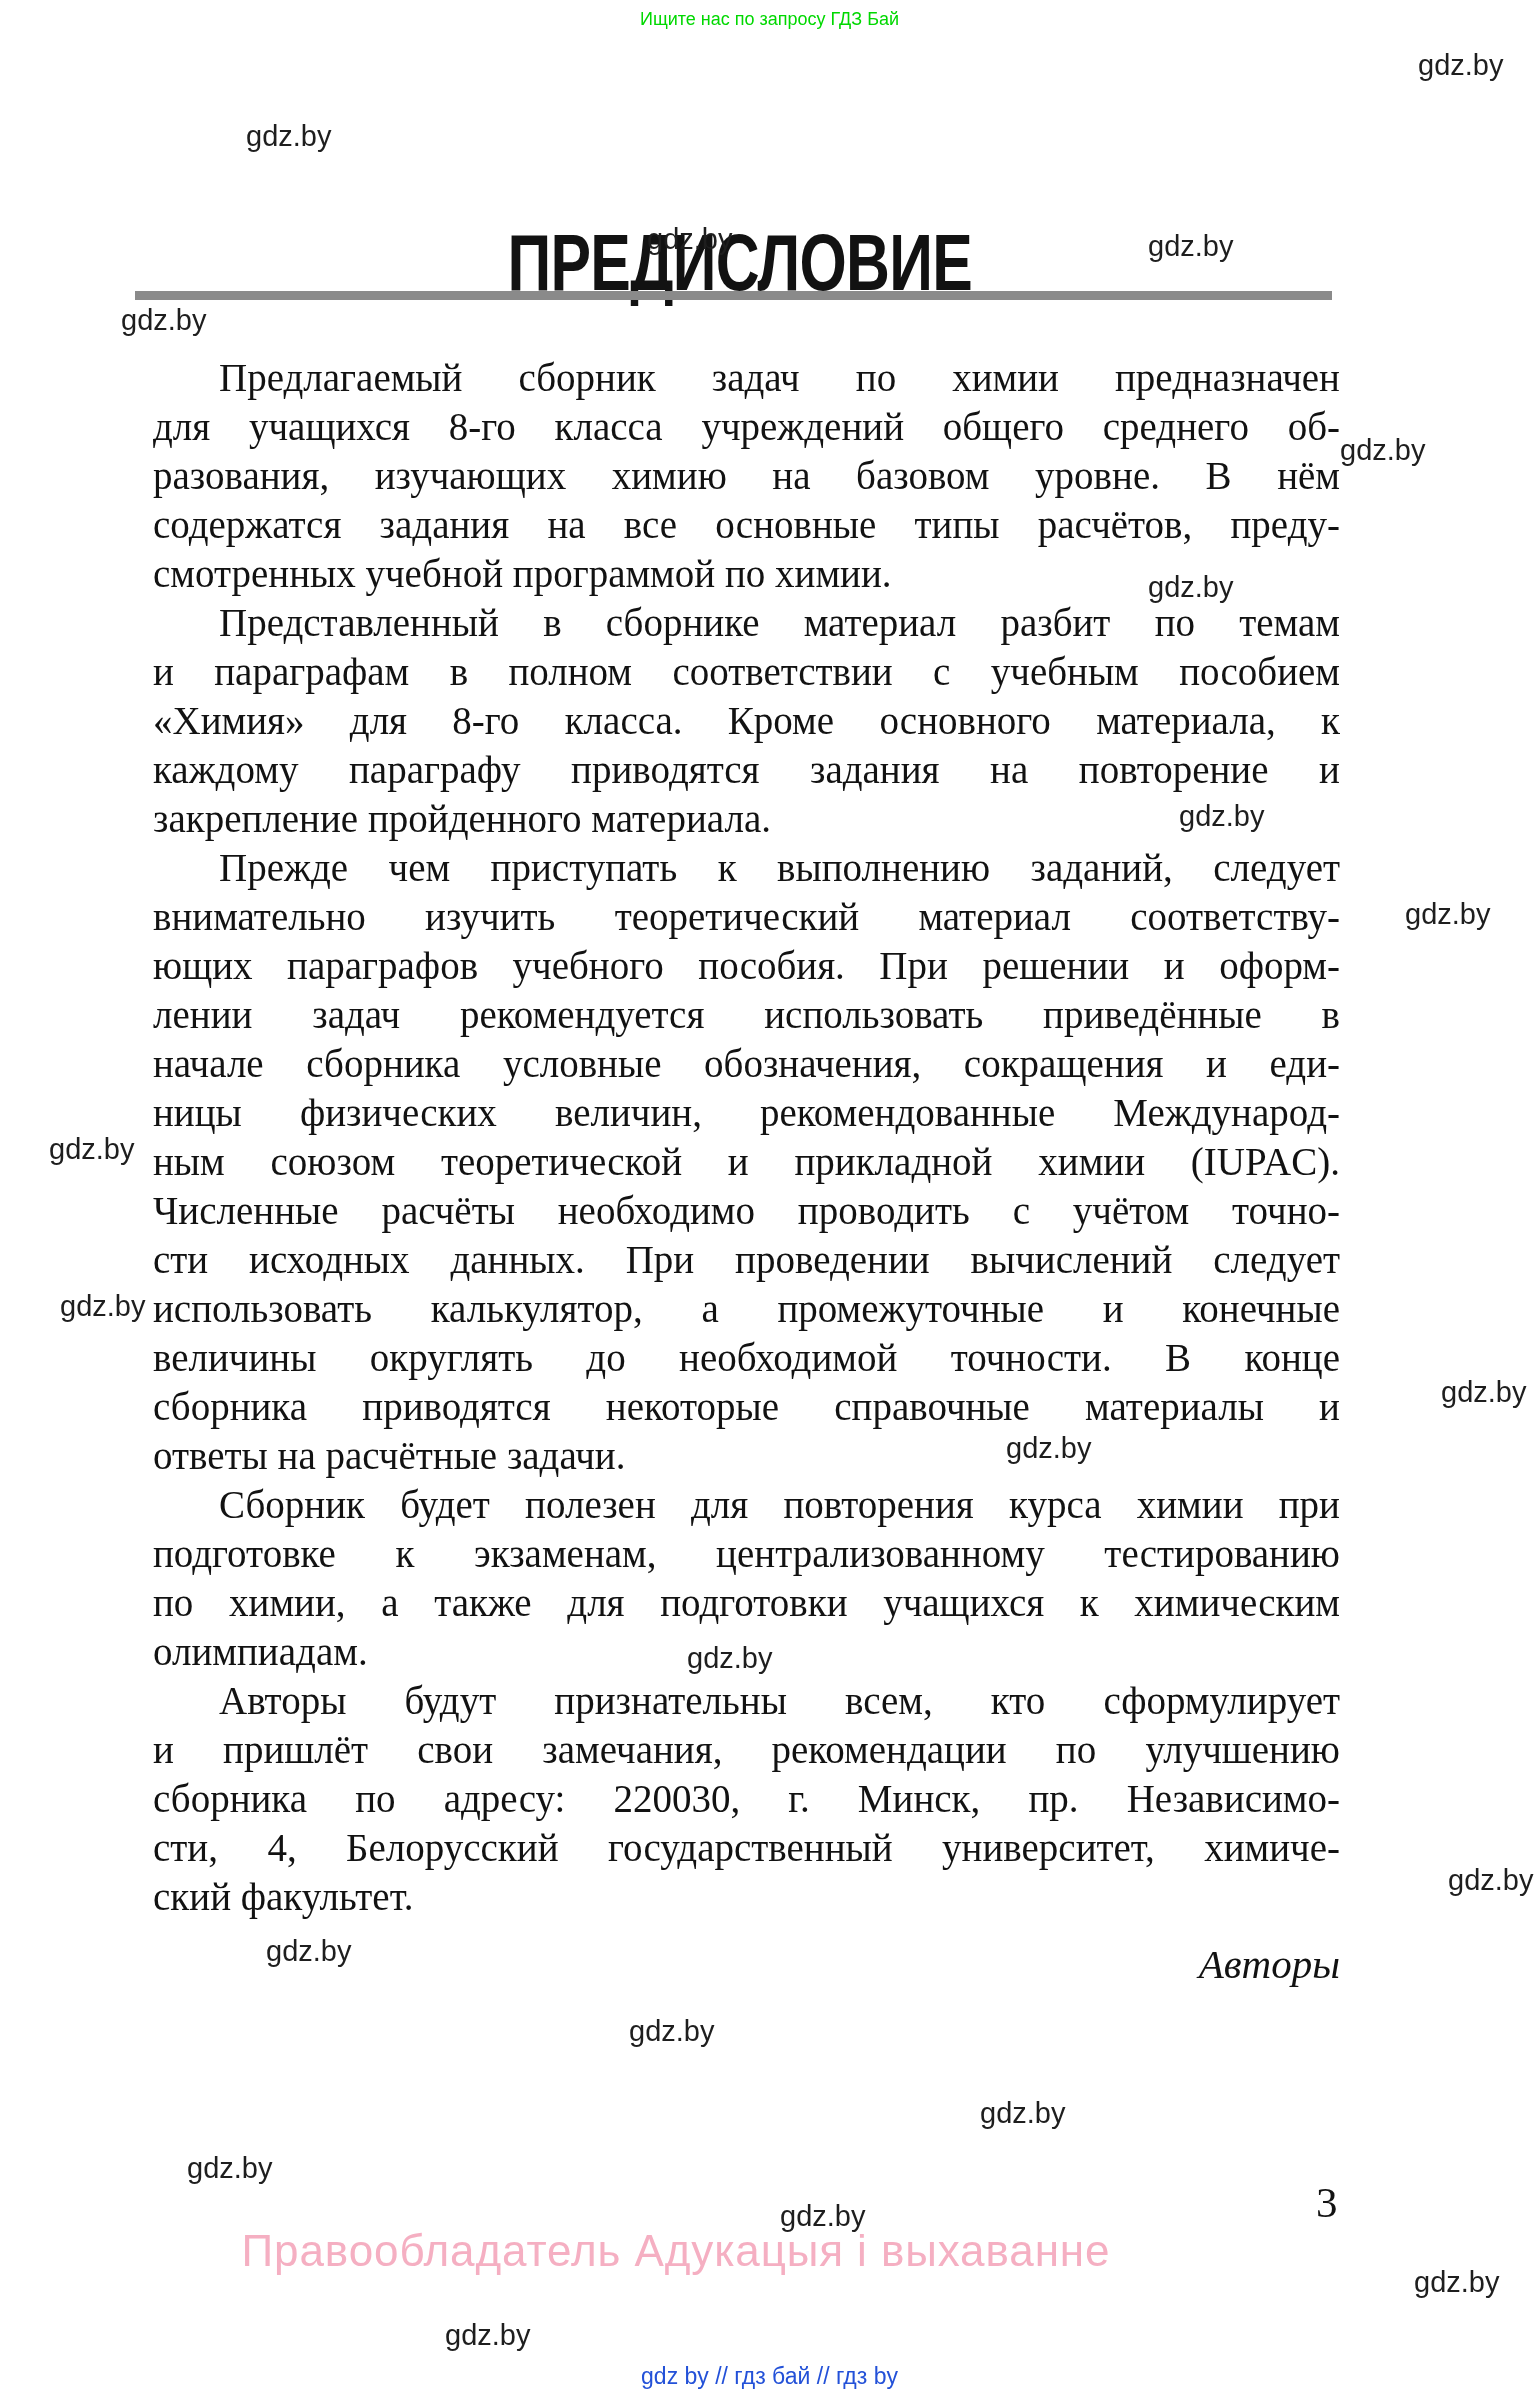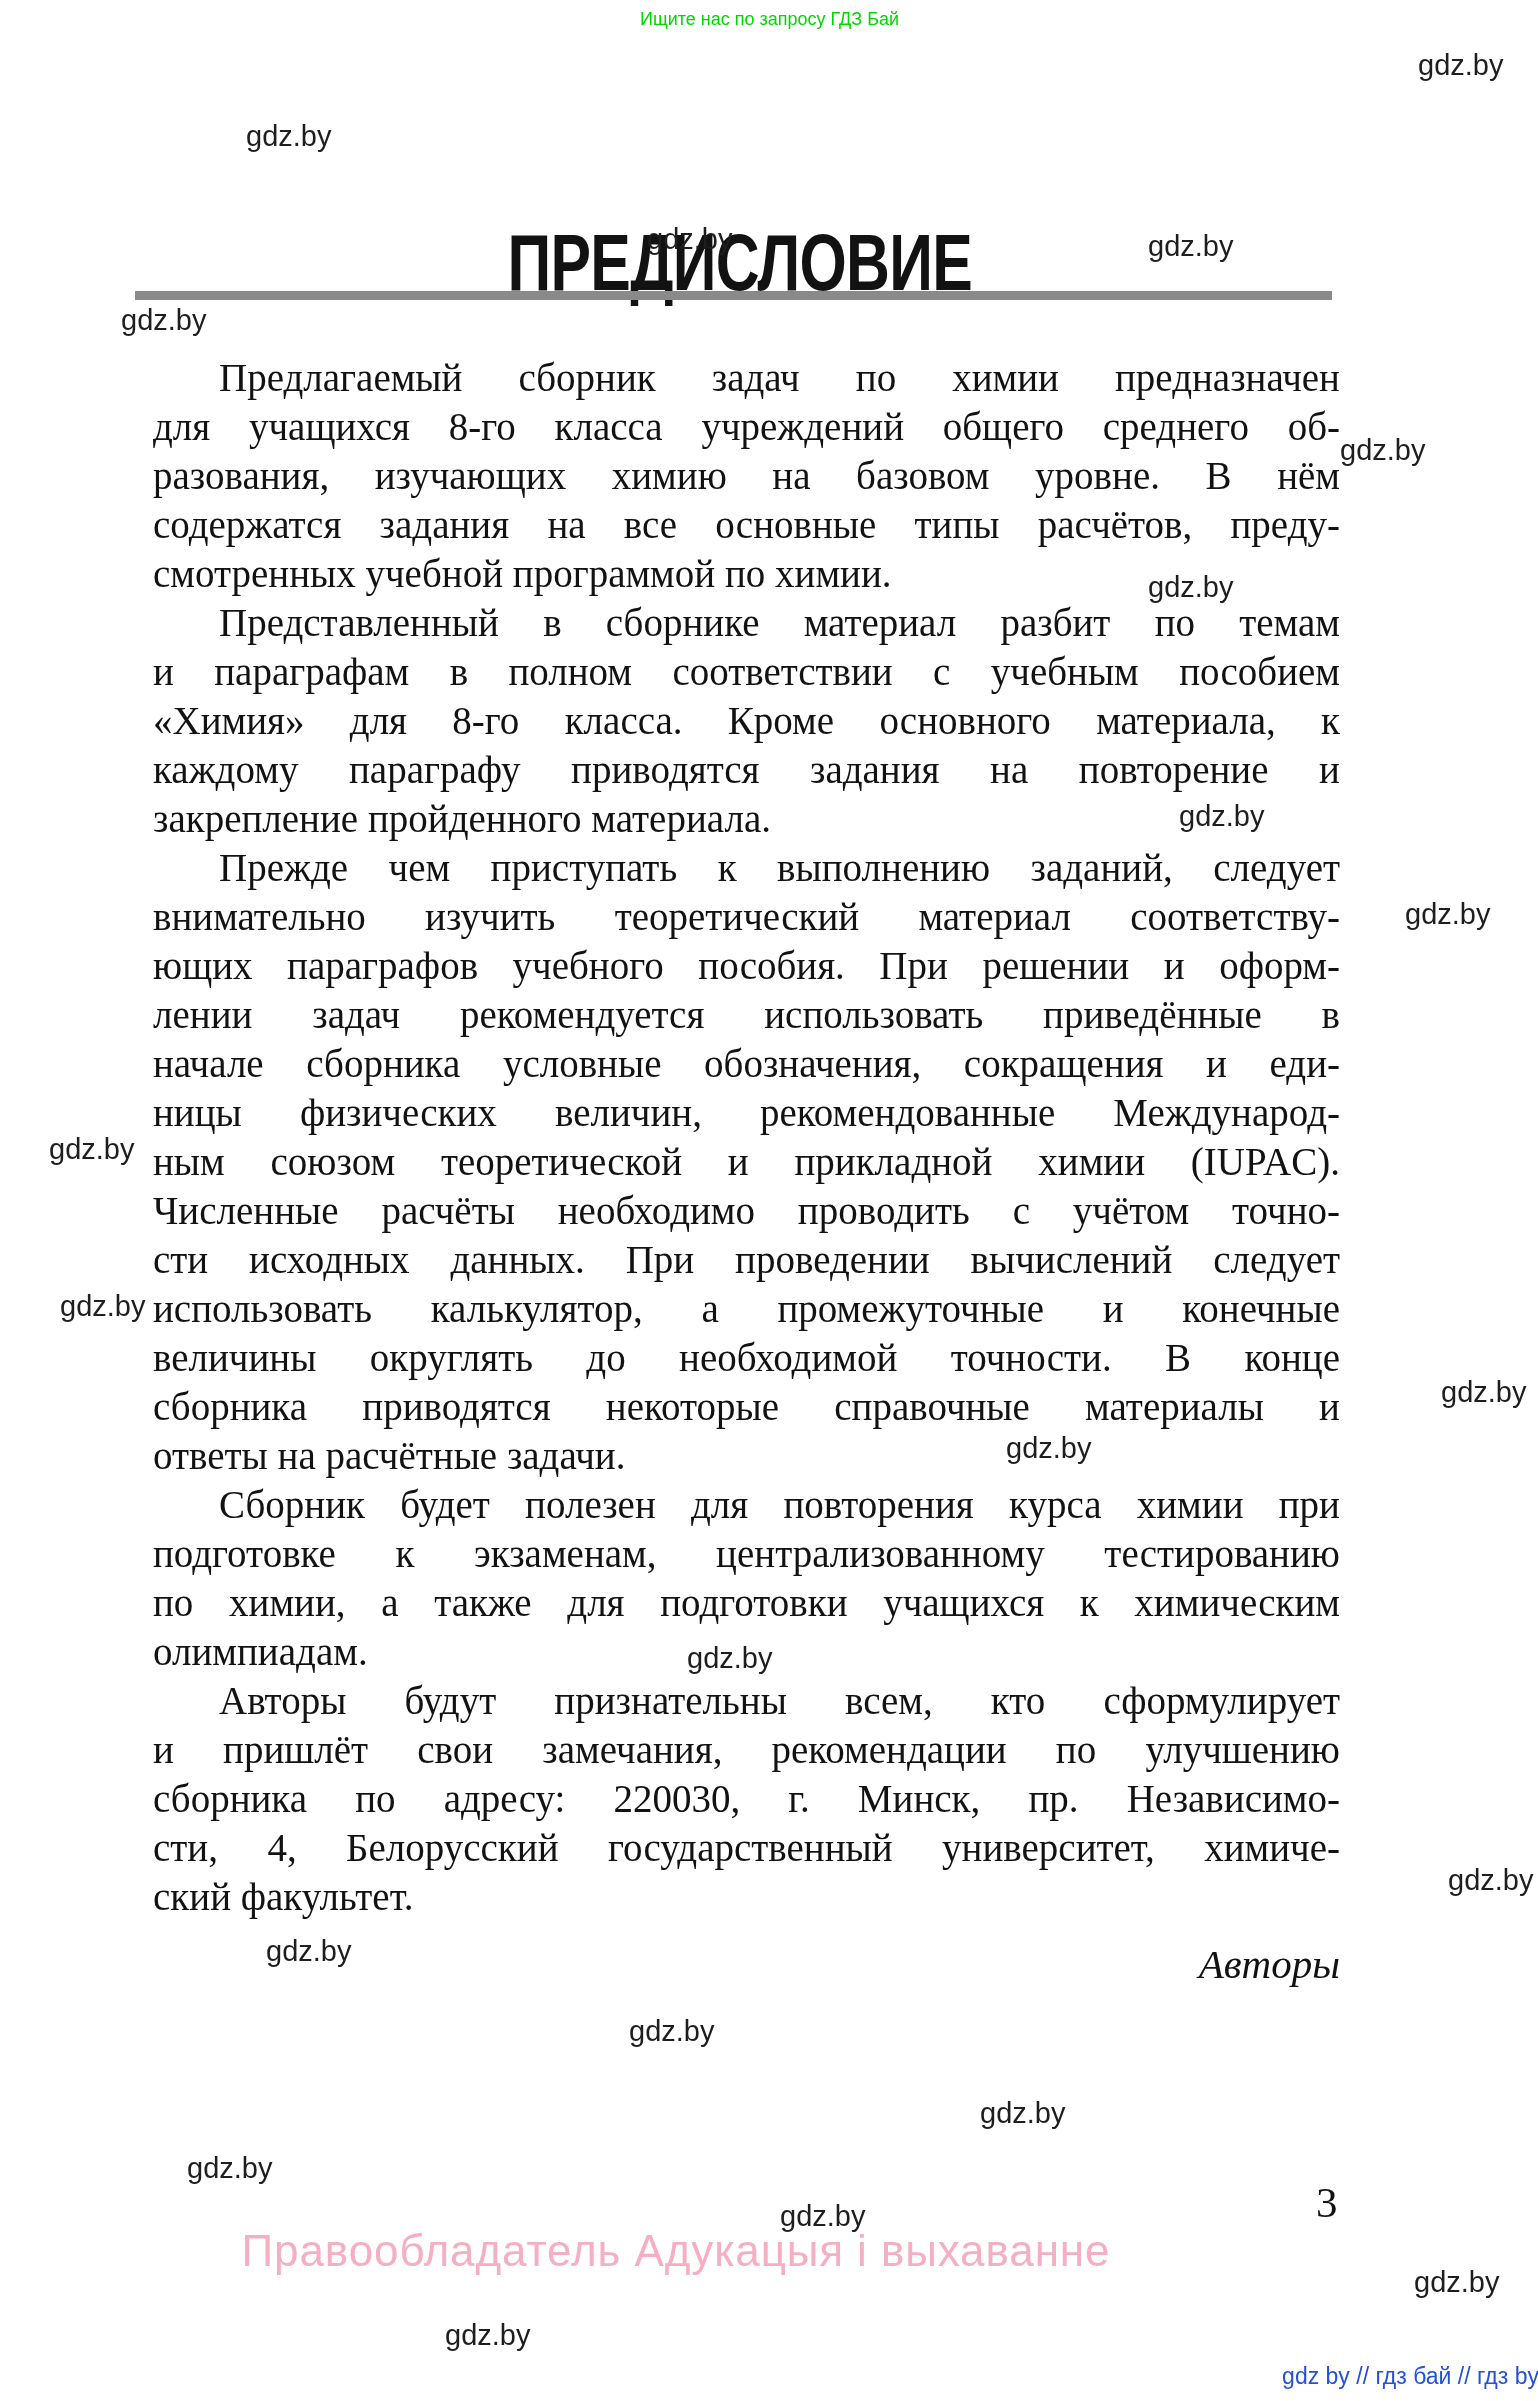--- a/index.html
+++ b/index.html
@@ -144,21 +144,21 @@
         <div class="line last">ский факультет.</div>
       </div>
     </div>
 
   <div class="signature">Авторы</div>
 
   <div class="page-number">3</div>
 
   <div class="footer-copyright" style="color: rgb(245, 175, 194);">Правообладатель Адукацыя і выхаванне</div>
 
-  <div class="footer-links" style="color: rgb(35, 81, 216); text-align: right;">gdz by  //  гдз бай  //  гдз by</div>
+  <div class="footer-links" style="color: rgb(35, 81, 216);">gdz by  //  гдз бай  //  гдз by</div>
 
   <div>
       <span class="watermark" style="left: 1418px; top: 51px; color: rgb(30, 30, 30);">gdz.by</span>
       <span class="watermark" style="left: 246px; top: 122px; color: rgb(30, 30, 30);">gdz.by</span>
       <span class="watermark" style="left: 647px; top: 225px; color: rgb(30, 30, 30);">gdz.by</span>
       <span class="watermark" style="left: 1148px; top: 232px; color: rgb(30, 30, 30);">gdz.by</span>
       <span class="watermark" style="left: 121px; top: 306px; color: rgb(30, 30, 30);">gdz.by</span>
       <span class="watermark" style="left: 1340px; top: 436px; color: rgb(30, 30, 30);">gdz.by</span>
       <span class="watermark" style="left: 1148px; top: 573px; color: rgb(30, 30, 30);">gdz.by</span>
       <span class="watermark" style="left: 1179px; top: 802px; color: rgb(30, 30, 30);">gdz.by</span>

